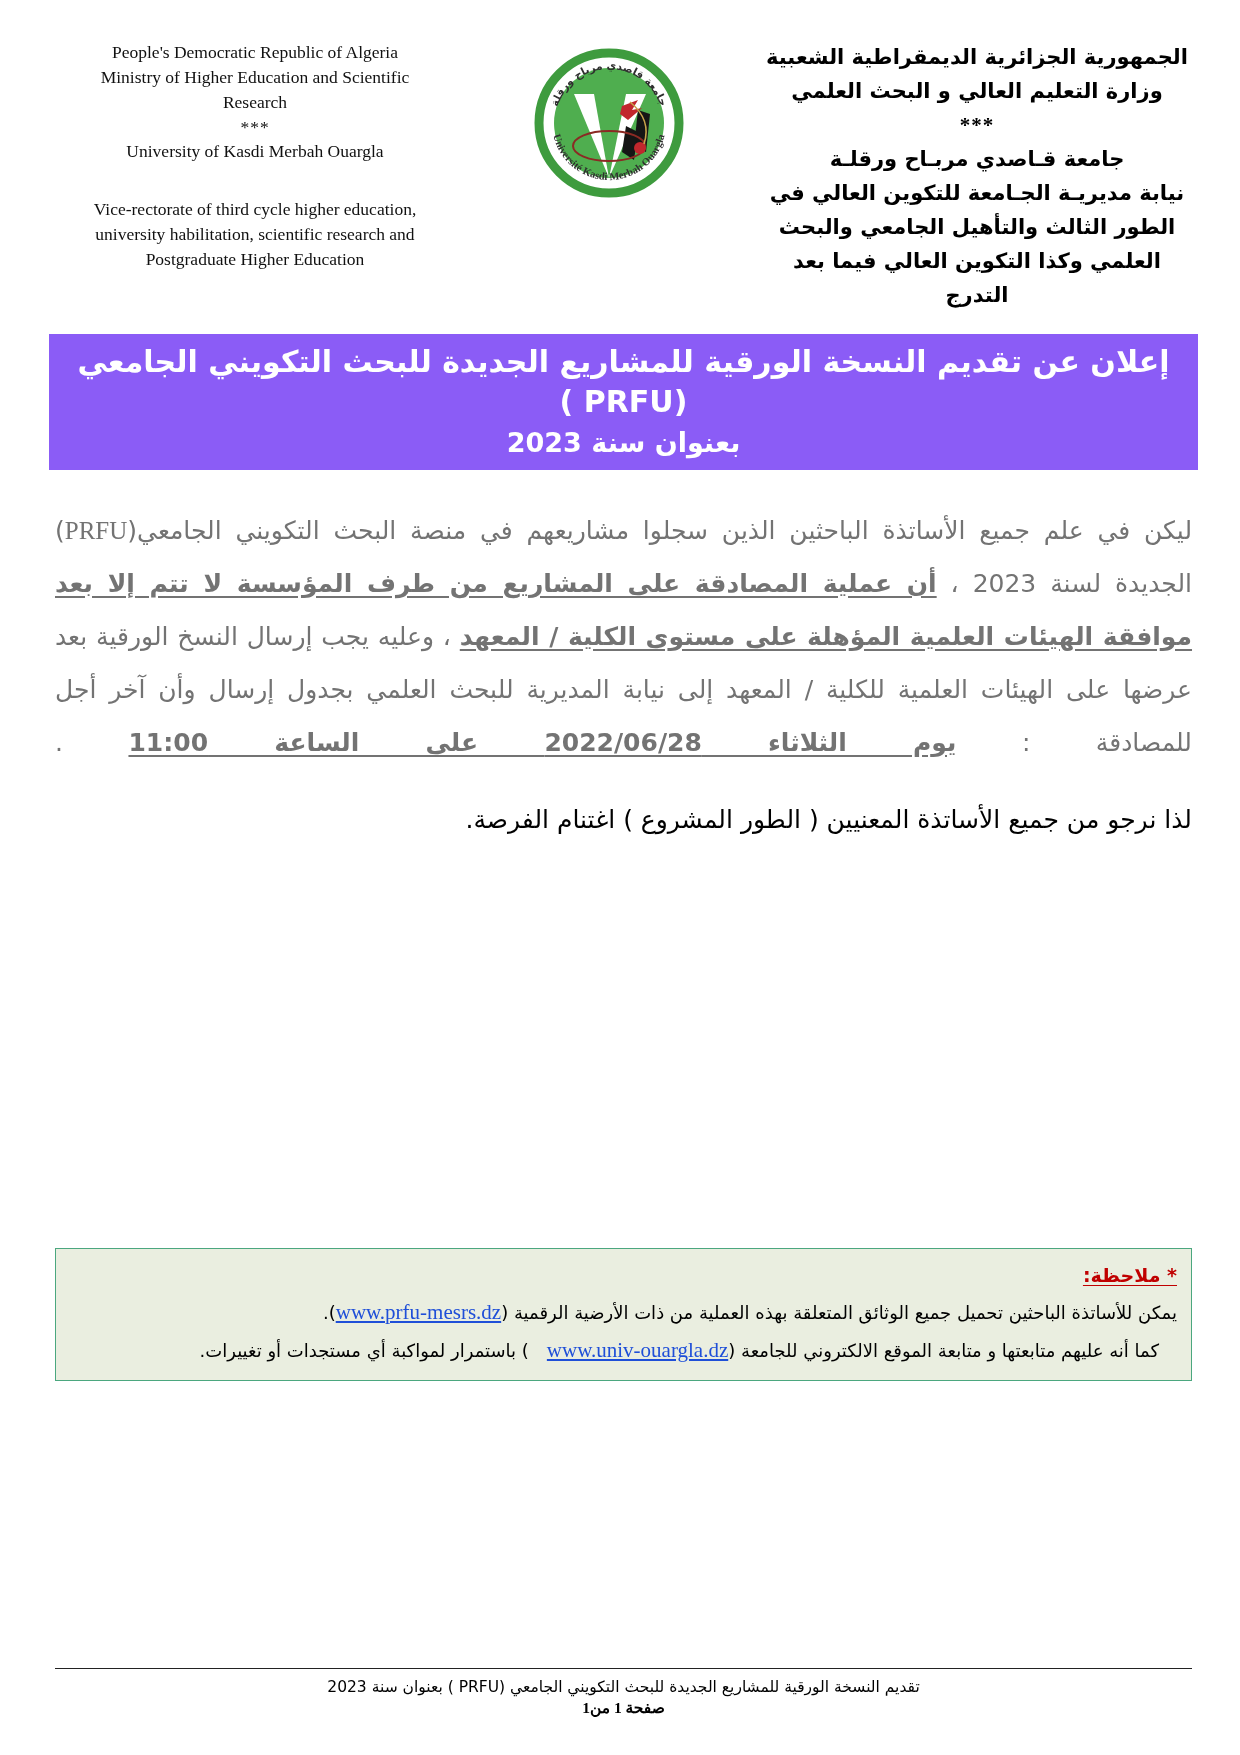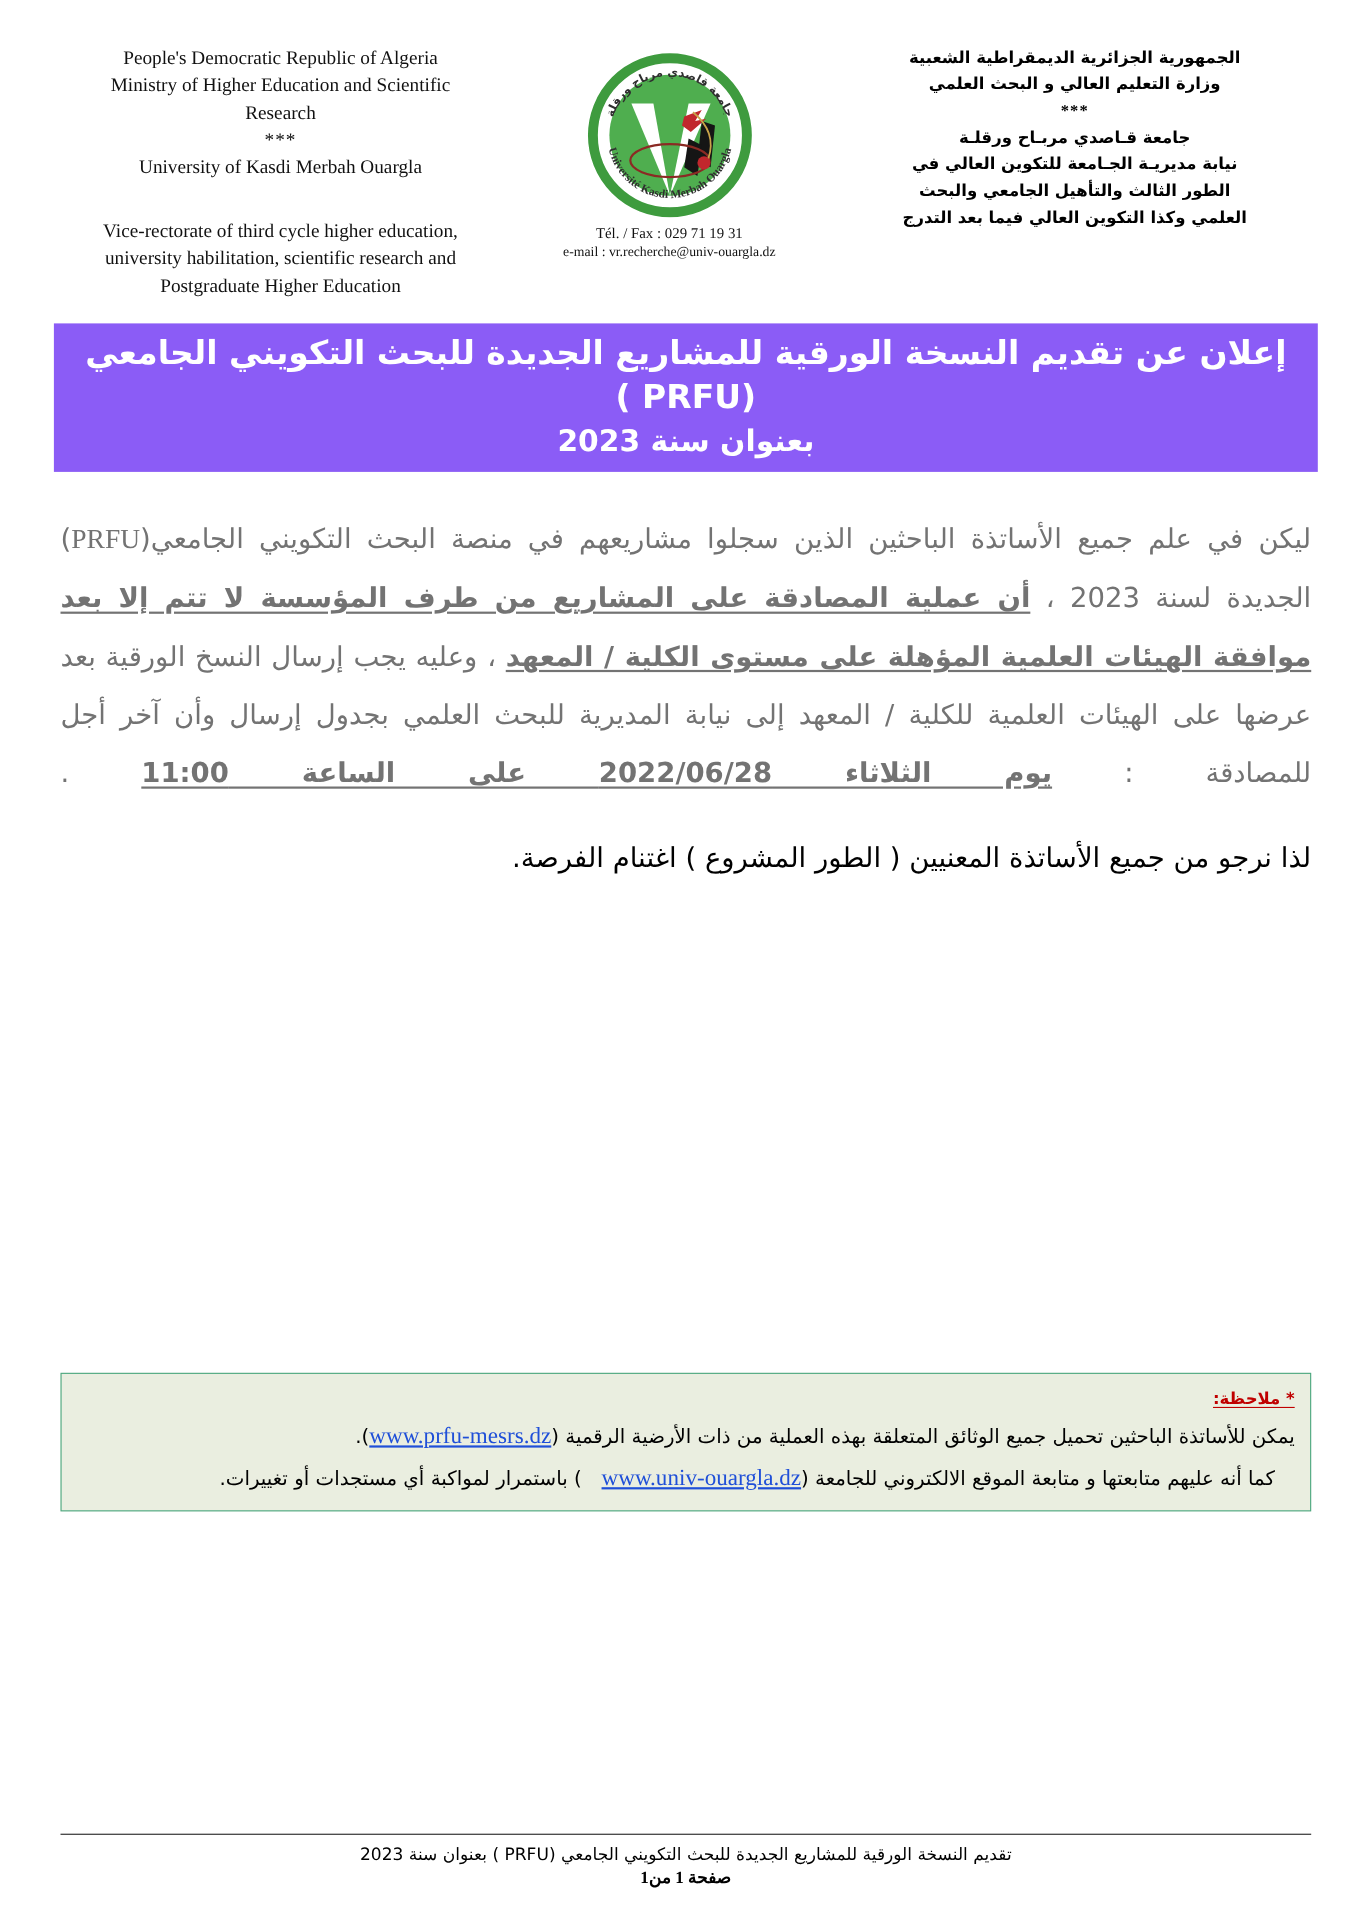--- a/index.html
+++ b/index.html
@@ -66,21 +66,21 @@
     white-space: nowrap;
   }
   .contact .email { font-size: 12.5px; }
 
   .lh-right {
     width: 430px;
     text-align: center;
     direction: rtl;
     font-family: "DejaVu Sans", "Liberation Sans", sans-serif;
     font-weight: bold;
-    font-size: 15px;
+    font-size: 21px;
     line-height: 1.62;
     color: #000;
   }
   .lh-right .stars {
     font-family: "Liberation Serif", serif;
     letter-spacing: 1px;
   }
 
   
   .banner {
@@ -153,21 +153,21 @@
     font-family: "DejaVu Sans", "Liberation Sans", sans-serif;
     font-size: 18px;
     line-height: 1.72;
     color: #000;
   }
   .note-title {
     color: #C00000;
     font-weight: bold;
     text-decoration: underline;
     text-underline-offset: 3px;
-    font-size: 15px;
+    font-size: 19px;
   }
   .note-line { margin-top: 2px; }
   .note-line.indent { text-indent: 18px; }
   .link {
     color: #1F4FD8;
     text-decoration: underline;
     font-family: "Liberation Serif", "DejaVu Serif", serif;
     font-size: 21px;
     direction: ltr;
     unicode-bidi: embed;
@@ -244,24 +244,20 @@
           <path d="M 96,54 Q 118,72 110,96" fill="none" stroke="#C8A34A" stroke-width="1.6"></path>
 
           <text font-family="DejaVu Sans, sans-serif" font-size="10.5" font-weight="bold" fill="#2F2F2F">
             <textPath href="#arcTop" startOffset="50%" text-anchor="middle">جامعة قاصدي مرباح ورقلة</textPath>
           </text>
           <text font-family="Liberation Serif, serif" font-size="10.5" font-weight="bold" fill="#2F2F2F">
             <textPath href="#arcBot" startOffset="50%" text-anchor="middle">Université Kasdi Merbah Ouargla</textPath>
           </text>
         </svg>
       </div>
-      <div class="contact">
-        <div>Tél. / Fax : 029 71 19 31</div>
-        <div class="email">e-mail : vr.recherche@univ-ouargla.dz</div>
-      </div>
     </div>
 
     <div class="lh-right">
       <div>الجمهورية الجزائرية الديمقراطية الشعبية</div>
       <div>وزارة التعليم العالي و البحث العلمي</div>
       <div class="stars">***</div>
       <div>جامعة قـاصدي مربـاح  ورقلـة</div>
       <div>نيابة مديريـة الجـامعة للتكوين العالي في</div>
       <div>الطور الثالث  والتأهيل الجامعي والبحث</div>
       <div>العلمي وكذا التكوين العالي  فيما بعد التدرج</div>

